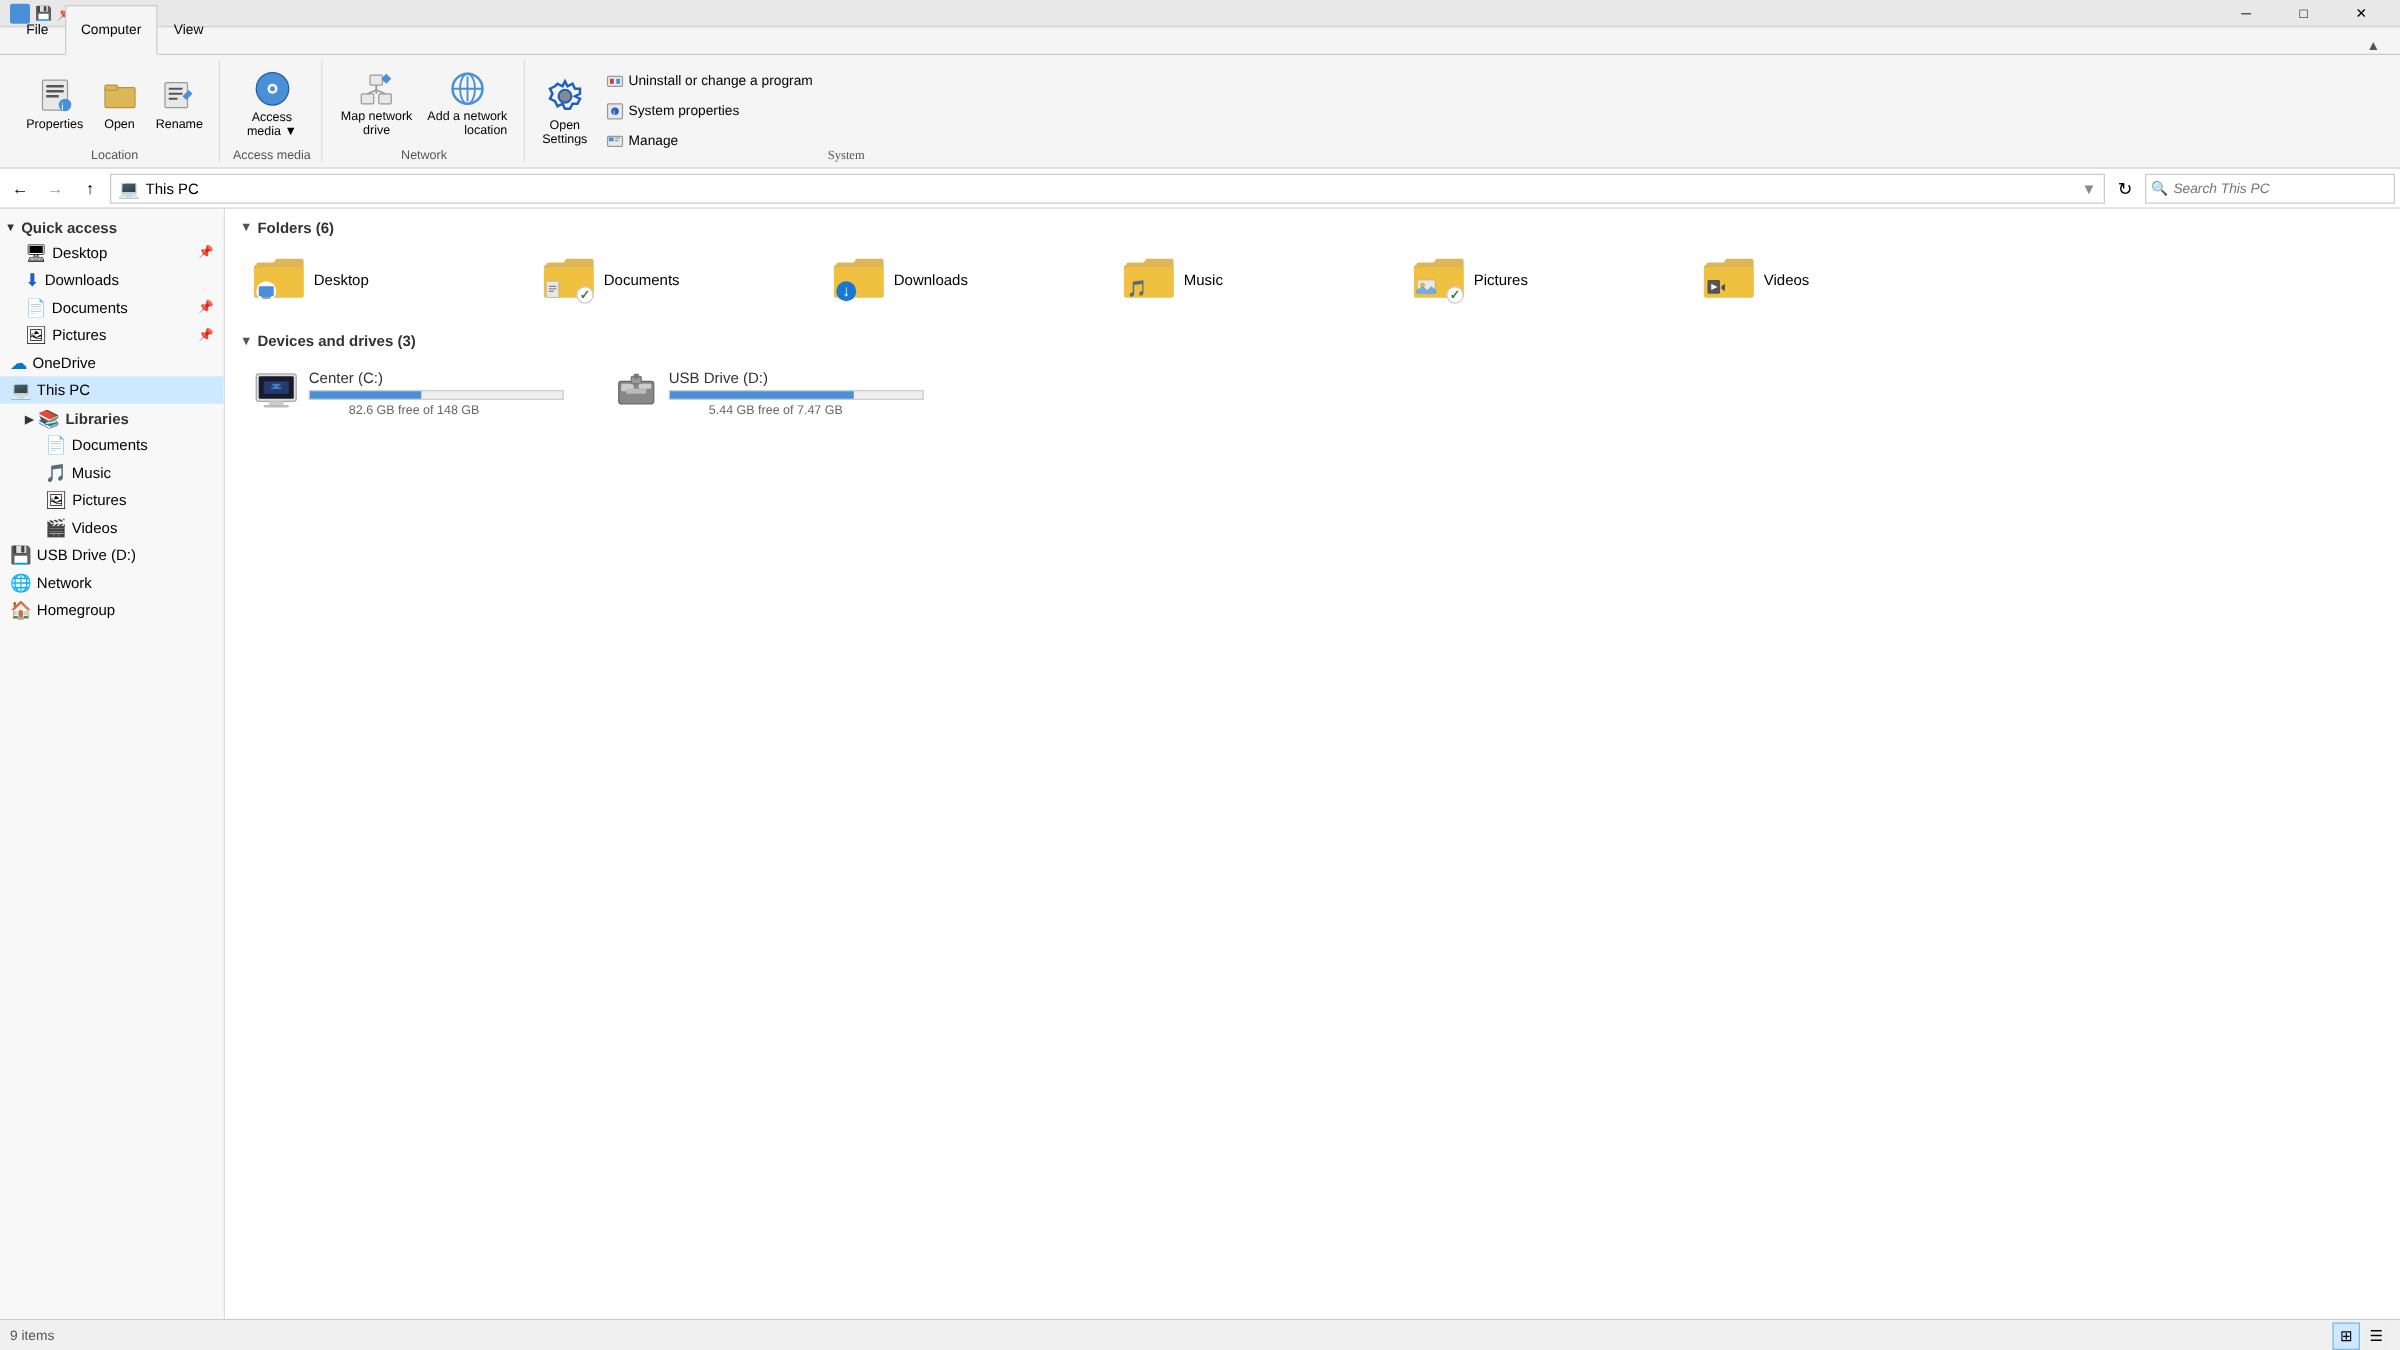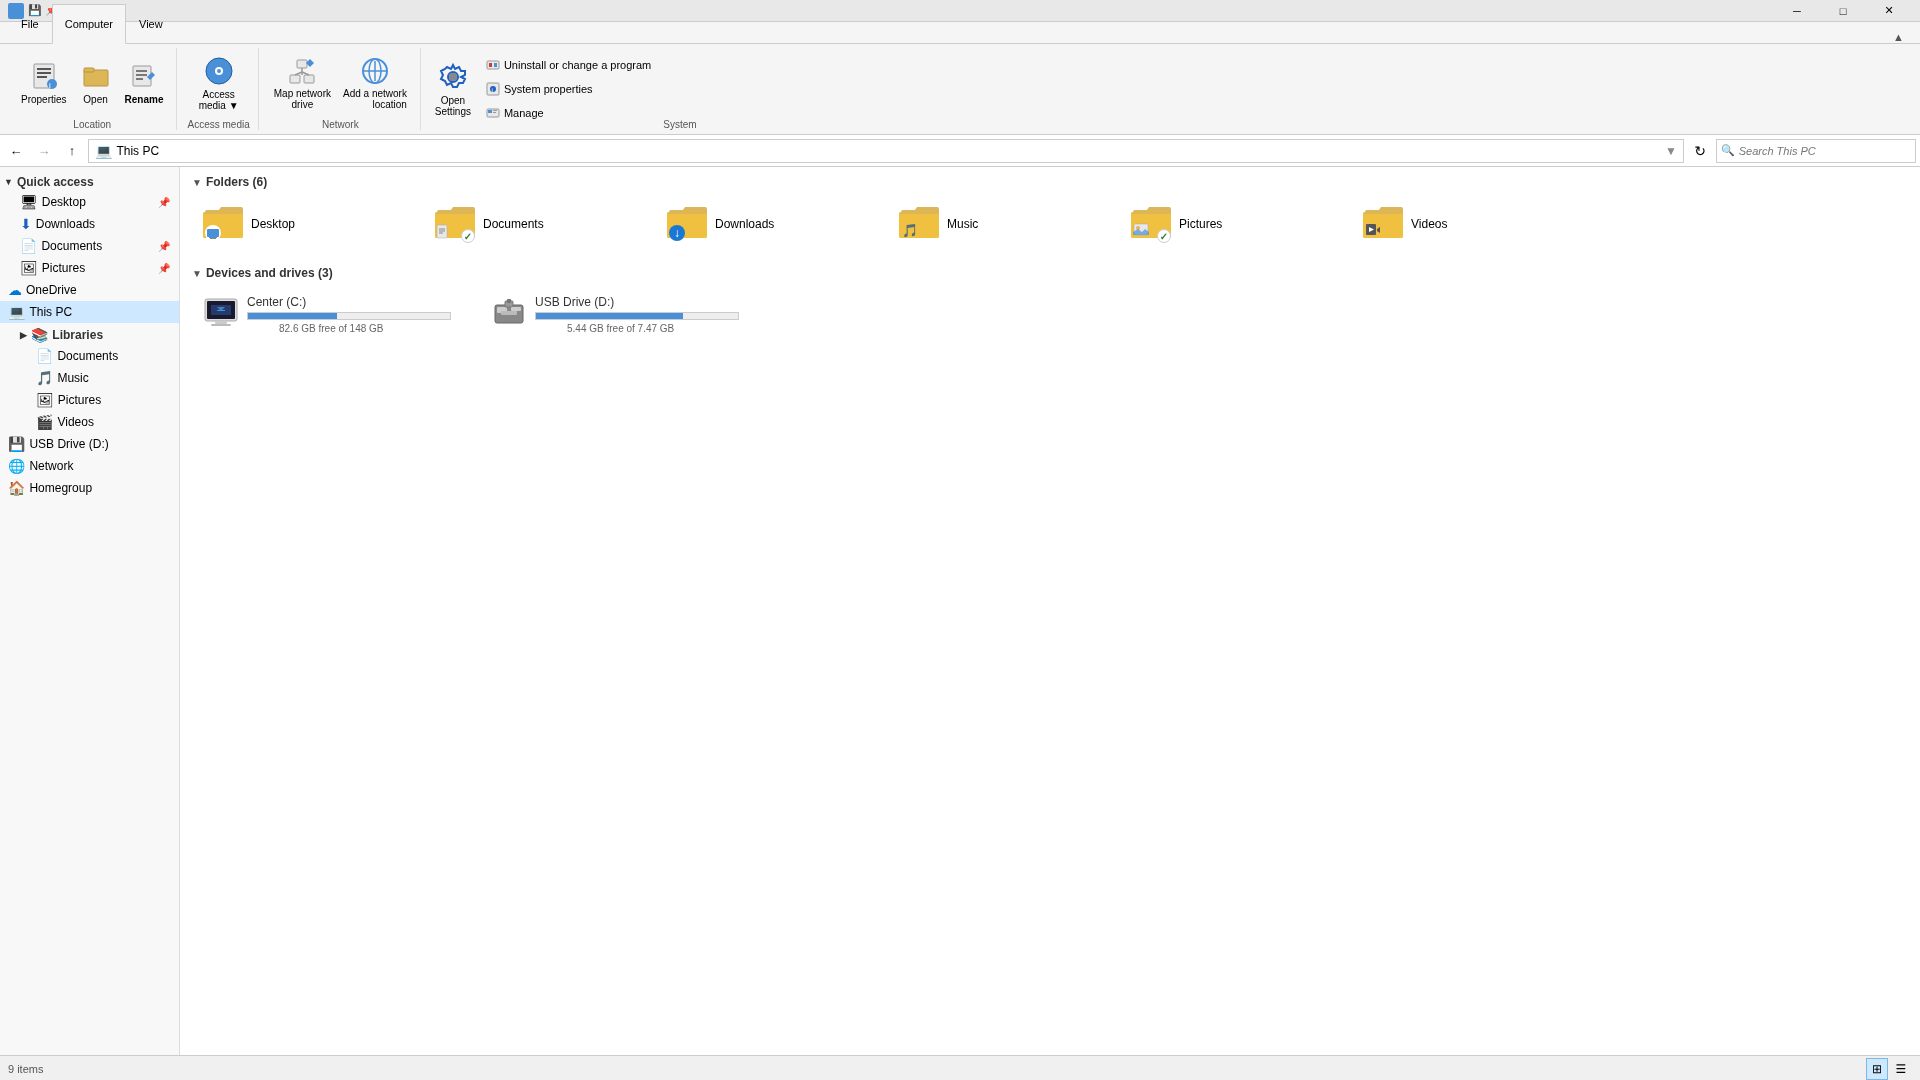--- a/index.html
+++ b/index.html
@@ -370,21 +370,21 @@
         <button class="ribbon-btn">
           <div class="ribbon-btn-icon">
             <svg width="28" height="28" viewBox="0 0 28 28">
                 <rect x="3" y="4" width="18" height="20" rx="1" fill="#e8e8e8" stroke="#999" stroke-width="1"></rect>
                 <line x1="6" y1="9" x2="17" y2="9" stroke="#555" stroke-width="1.5"></line>
                 <line x1="6" y1="13" x2="17" y2="13" stroke="#555" stroke-width="1.5"></line>
                 <line x1="6" y1="17" x2="13" y2="17" stroke="#555" stroke-width="1.5"></line>
                 <path d="M20 18 L25 13 L22 10 L17 15 Z" fill="#4a90d9"></path>
               </svg>
           </div>
-          <span style="font-size:10px;font-weight:bold;">Rename</span>
+          <span style="font-size:10px;">Rename</span>
         </button>
       </div>
       <div class="ribbon-group-label">Location</div>
     </div>
 
     <div class="ribbon-group">
       <div class="ribbon-group-buttons">
         <button class="ribbon-btn">
           <div class="ribbon-btn-icon">
             <svg width="32" height="32" viewBox="0 0 32 32">
@@ -461,21 +461,21 @@
         <button class="ribbon-btn-small">
           <svg width="14" height="14" viewBox="0 0 14 14">
               <rect x="1" y="3" width="12" height="8" rx="1" fill="#e8e8e8" stroke="#999" stroke-width="1"></rect>
               <rect x="2" y="4" width="4" height="3" fill="#4a90d9"></rect>
               <rect x="7" y="4" width="4" height="1" fill="#999"></rect>
               <rect x="7" y="6" width="3" height="1" fill="#999"></rect>
             </svg>
           <span>Manage</span>
         </button>
       </div>
-      <div class="ribbon-group-label" style="align-self:flex-end; width:100%; text-align:center; font-size:10px; color:#555; margin-top:2px;">System</div>
+      <div class="ribbon-group-label" style="align-self:flex-end; width:100%; text-align:center; font-size:10px; color:#555; margin-top:2px;font-family:Liberation Serif, serif;">System</div>
     </div>
   </div>
 </div>
 
 <div class="address-bar">
   <button class="nav-btn" title="Back">←</button>
   <button class="nav-btn" title="Forward" style="opacity:0.4;">→</button>
   <button class="nav-btn" title="Up">↑</button>
   <div class="address-path">
     <span style="font-size:14px; margin-right:4px;">💻</span>

